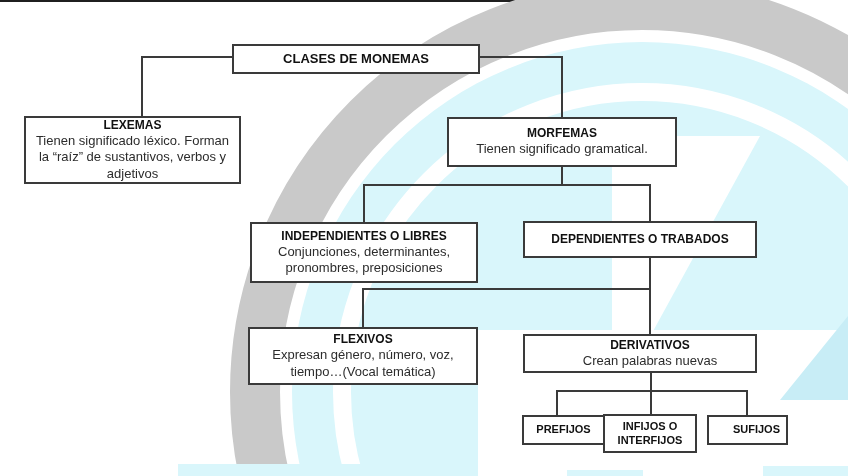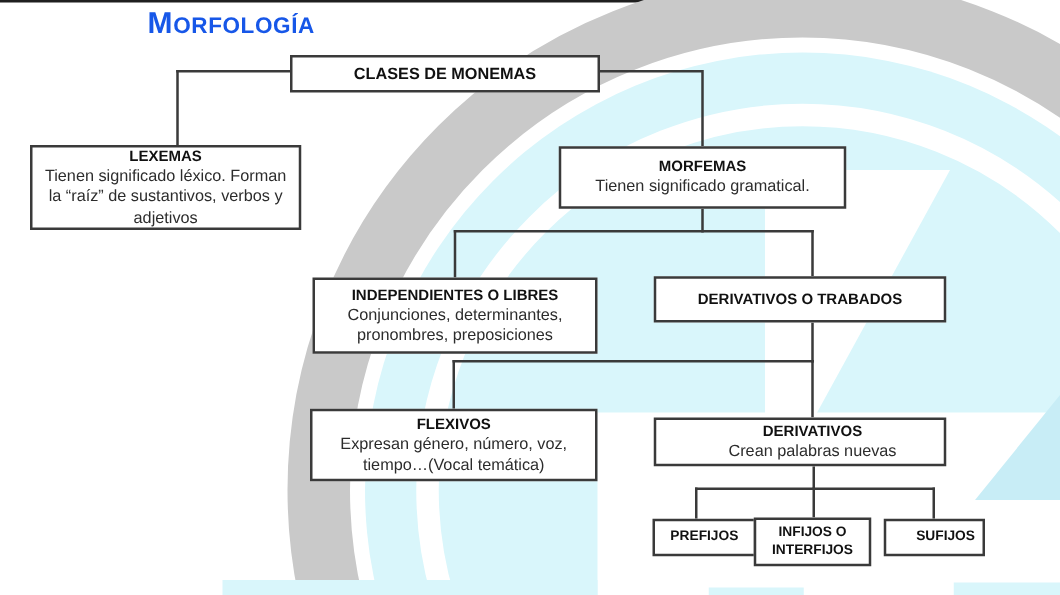--- a/index.html
+++ b/index.html
@@ -84,21 +84,20 @@
   <div class="wm wm-arc"></div>
   <div class="wm wm-wedge"></div>
   <div class="wm wm-white"></div>
   <div class="wm wm-tri"></div>
   <div class="wm wm-s1"></div>
   <div class="wm wm-s2"></div>
   <div class="wm wm-s3"></div>
 
   <div class="content">
 
-    <div class="page-title"><span class="cap">M</span><span class="rest">ORFOLOGÍA</span></div>
 
     <div class="hline c1"></div>
     <div class="vline c2"></div>
     <div class="hline c3"></div>
     <div class="vline c4"></div>
     <div class="vline c5"></div>
     <div class="hline c6"></div>
     <div class="vline c7"></div>
     <div class="vline c8"></div>
     <div class="vline c9"></div>
@@ -124,21 +123,21 @@
       <div class="box-title">MORFEMAS</div>
       <div class="box-desc">Tienen significado gramatical.</div>
     </div>
 
     <div class="box b-independientes">
       <div class="box-title">INDEPENDIENTES O LIBRES</div>
       <div class="box-desc">Conjunciones, determinantes, pronombres, preposiciones</div>
     </div>
 
     <div class="box b-dependientes">
-      <div class="box-title">DERIVATIVOS O TRABADOS</div>
+      <div class="box-title">DEPENDIENTES O TRABADOS</div>
     </div>
 
     <div class="box b-flexivos">
       <div class="box-title">FLEXIVOS</div>
       <div class="box-desc">Expresan género, número, voz, tiempo…(Vocal temática)</div>
     </div>
 
     <div class="box b-derivativos">
       <div class="box-title">DERIVATIVOS</div>
       <div class="box-desc">Crean palabras nuevas</div>

